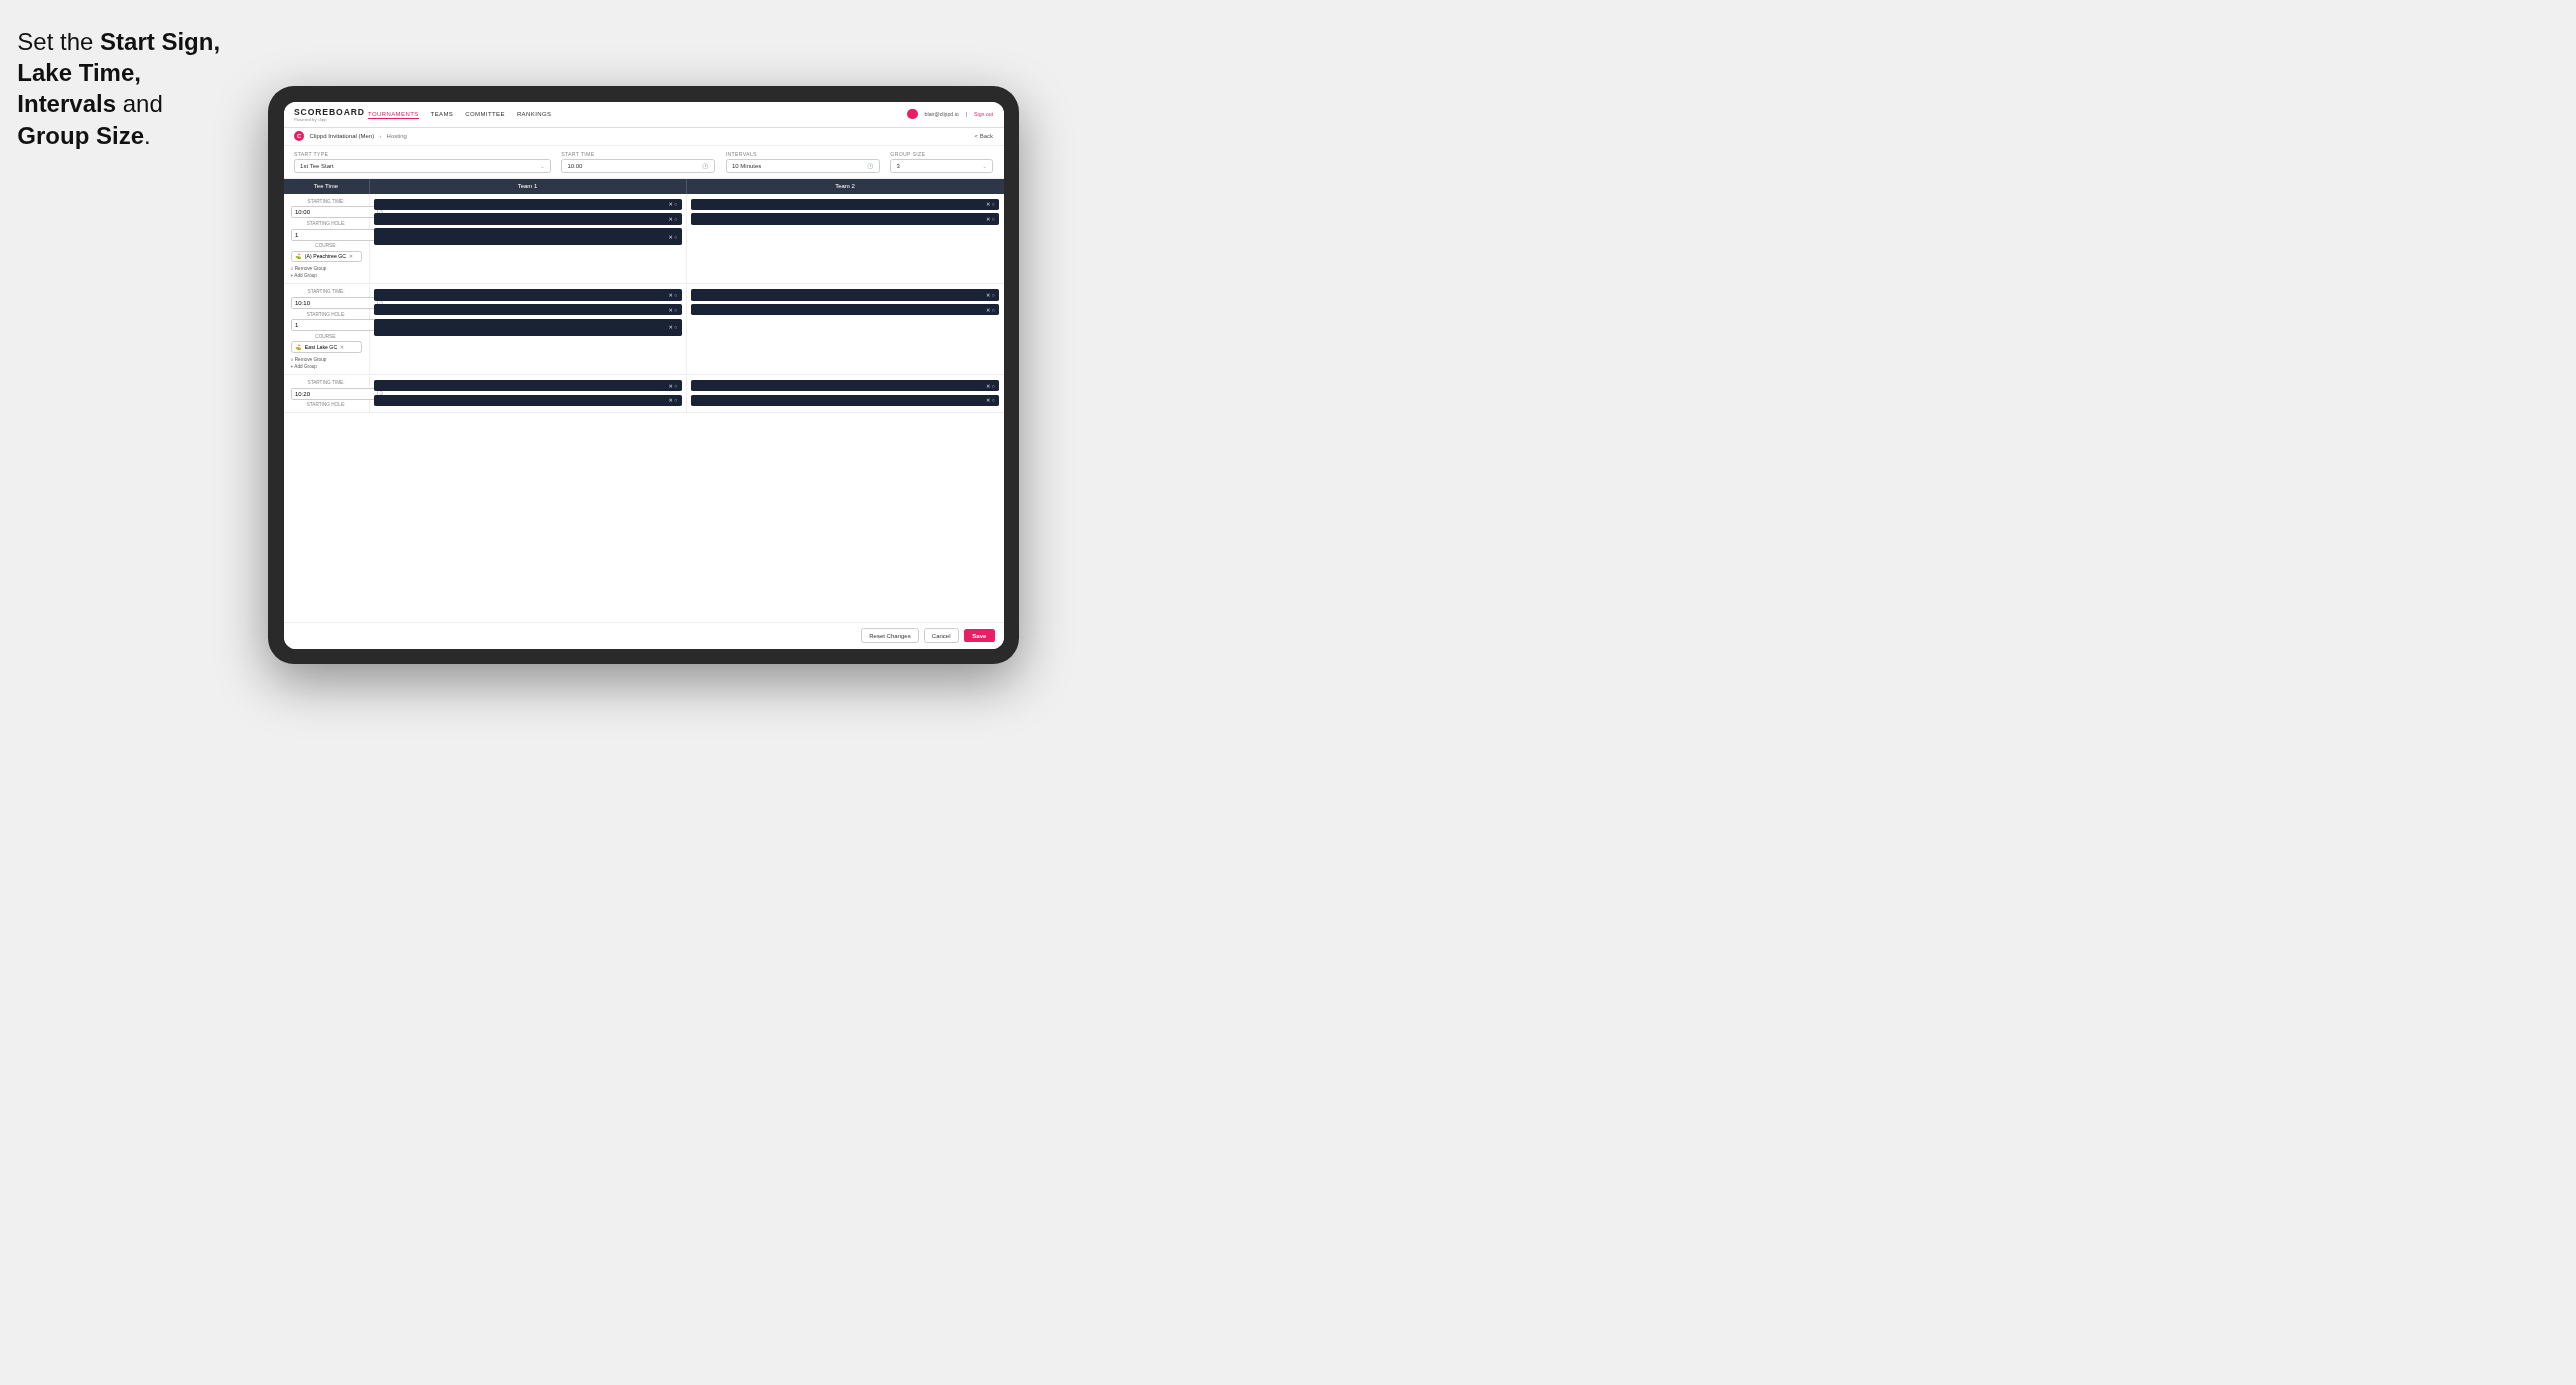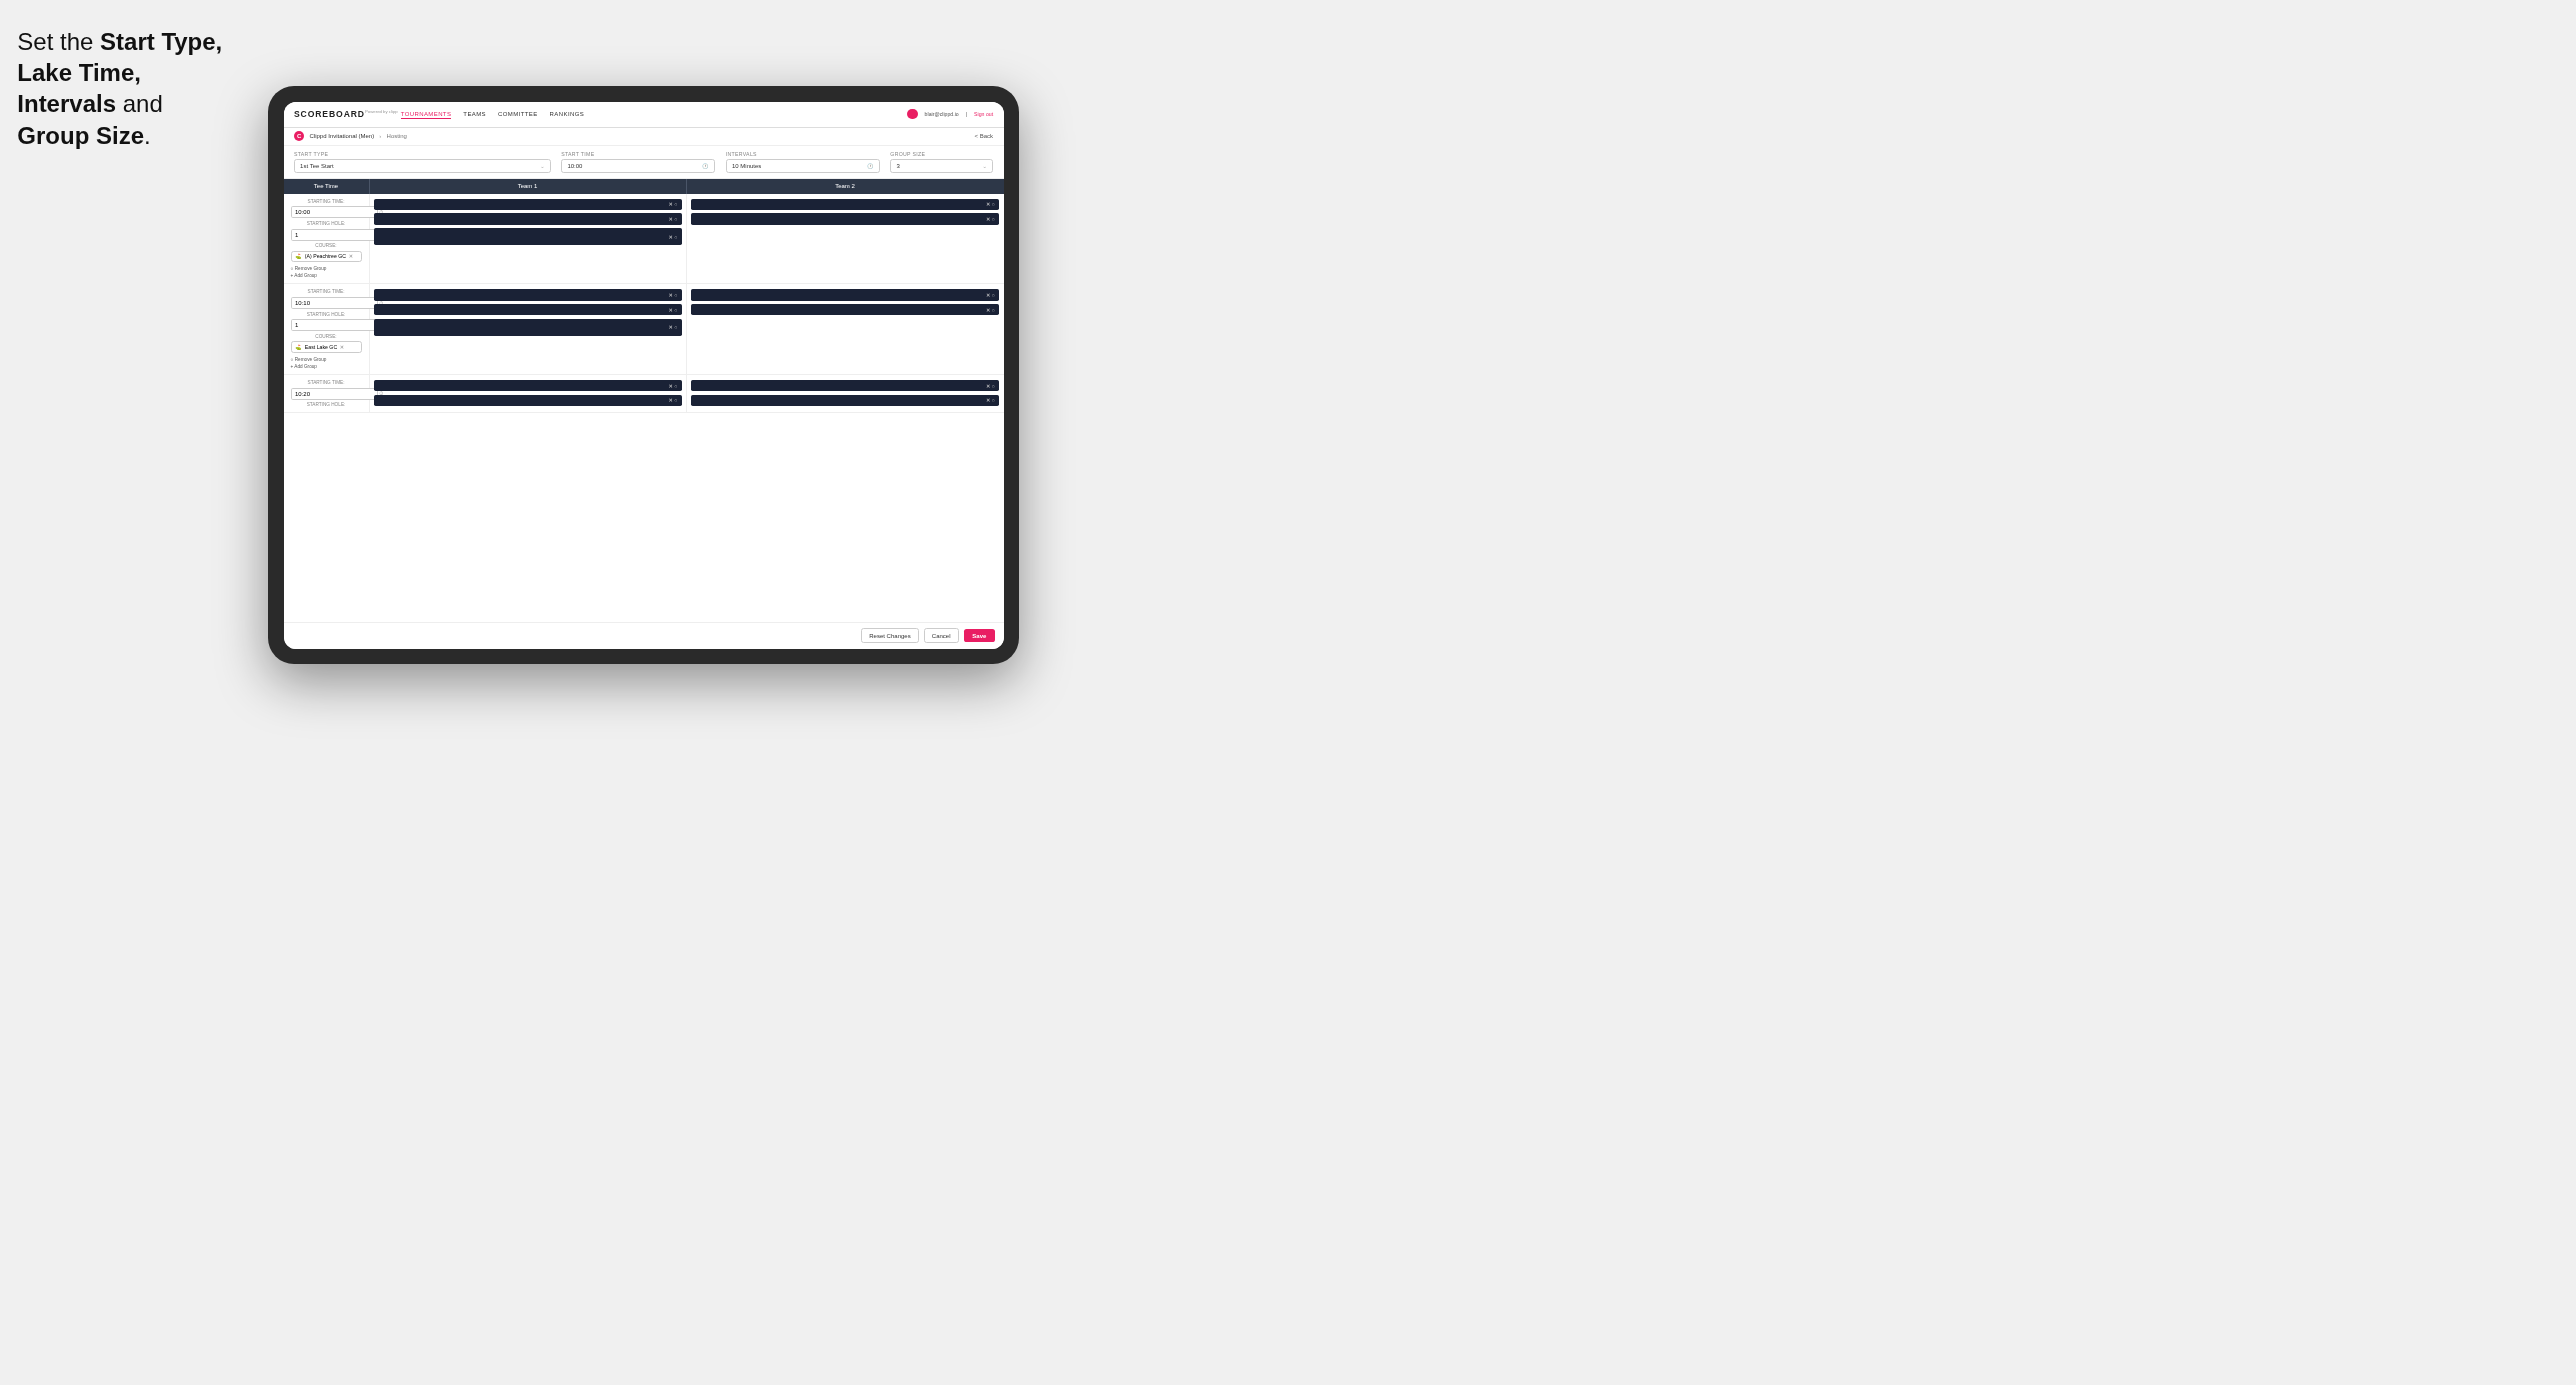--- a/index.html
+++ b/index.html
@@ -64,21 +64,21 @@
       align-items: center;
       padding: 0 10.4px;
       height: 26px;
       border-bottom: 0.9px solid #ddd;
       background: #fff;
       flex-shrink: 0;
     }
 
     .logo-area {
       display: flex;
-      flex-direction: row;
+      flex-direction: column;
       margin-right: 3px;
     }
 
     .logo-text {
       font-size: 8.6px;
       font-weight: 900;
       color: #222;
       letter-spacing: 0.9px;
     }
 
@@ -382,21 +382,21 @@
 
     .time-icon {
       font-size: 5.2px;
       color: #999;
     }
   </style>
 </head>
 <body>
 
 <div class="instruction-area">
-  <span class="normal">Set the </span><span class="bold">Start Type,</span><br>
+  <span class="normal">Set the </span><span class="bold">Start Sign,</span><br>
   <span class="bold">Lake Time,</span><br>
   <span class="bold">Intervals</span><span class="normal"> and</span><br>
   <span class="bold">Group Size</span><span class="normal">.</span>
 </div>
 
 <svg class="arrow-container" style="position:absolute;top:78px;left:233px;width:242px;height:190px;" viewBox="0 0 280 220" width="242" height="190">
   <defs>
     <marker id="arrowhead" markerWidth="10" markerHeight="7" refX="10" refY="3.5" orient="auto">
       <polygon points="0 0, 10 3.5, 0 7" fill="#e91e63"></polygon>
     </marker>

